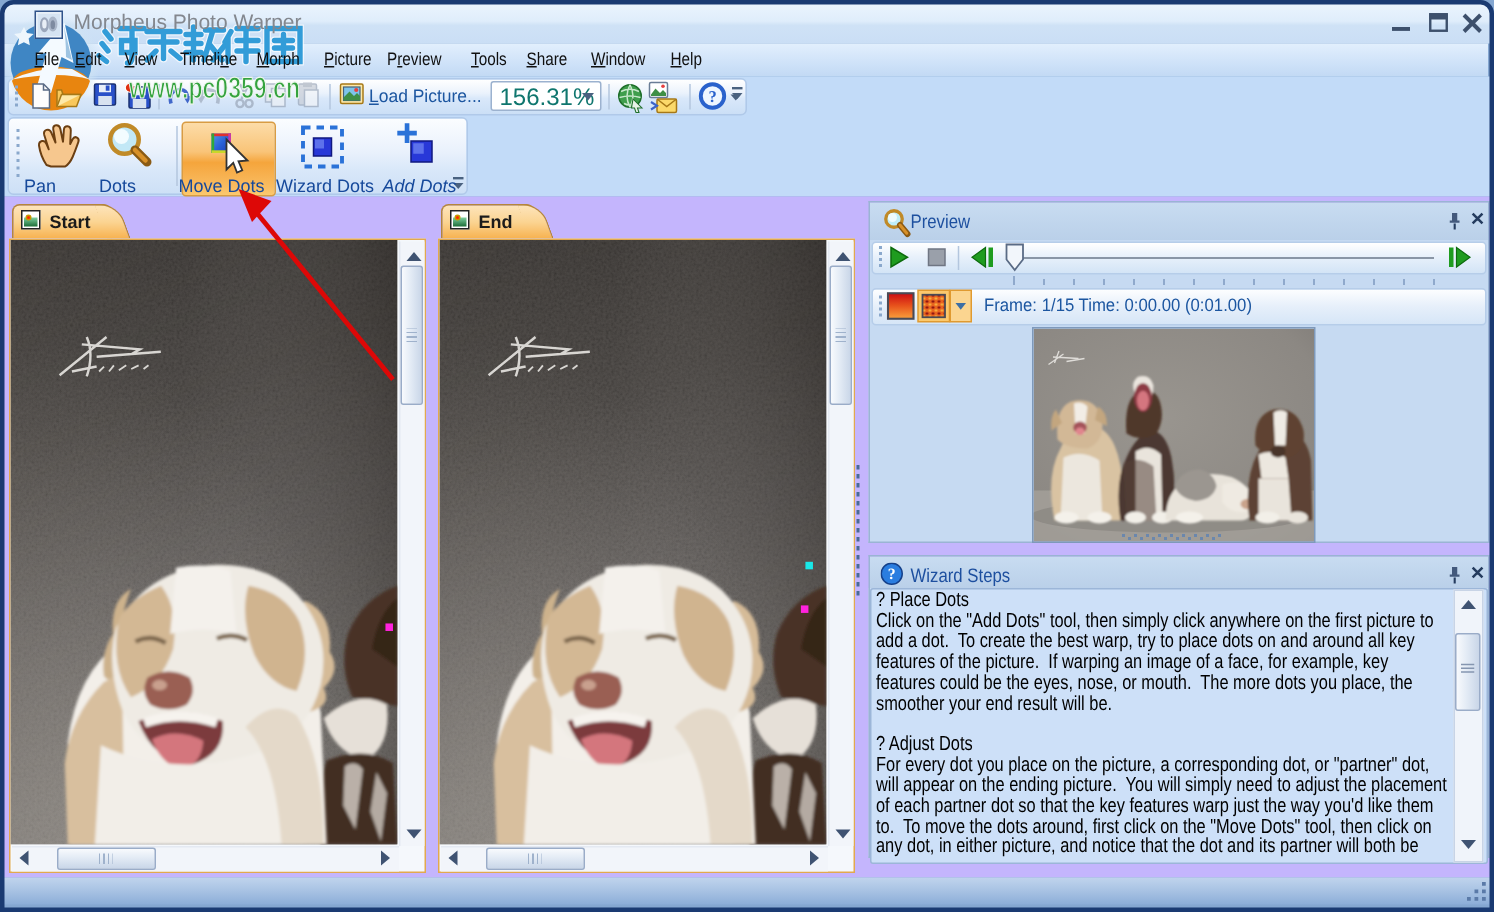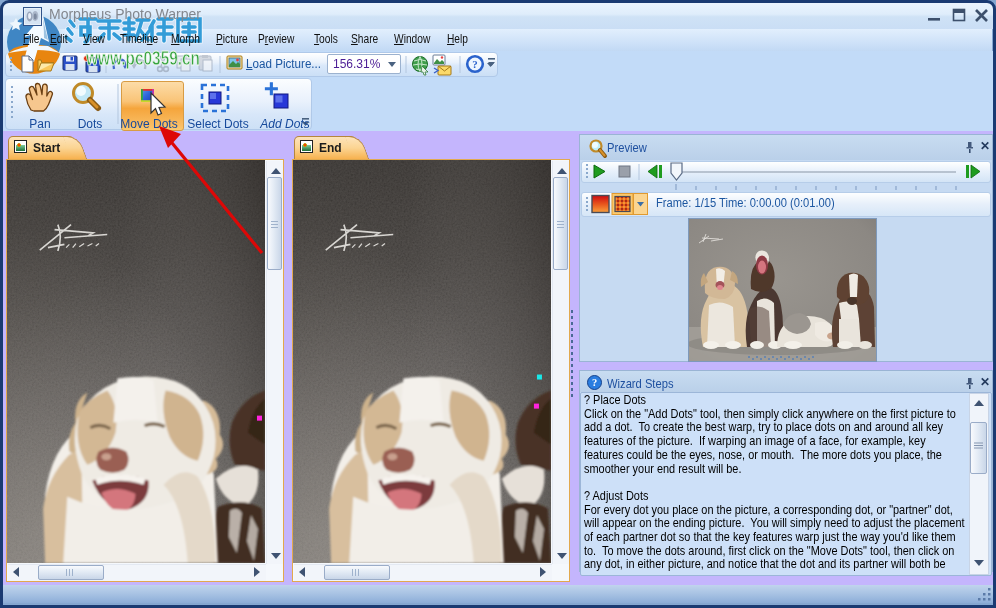--- a/index.html
+++ b/index.html
@@ -18,21 +18,21 @@
 #toolbar1 > svg, #toolbar1 > div:not(#tb1-body) { z-index:8; }
 #toolbar2 > svg, #toolbar2 > div:not(#tb2-body) { z-index:8; }
 #toolbar1 { position:absolute; left:2px; top:51px; width:992px; height:27px; background:#c2dbf8; }
 #tb1-body { position:absolute; left:3px; top:1px; width:493px; height:25px;
   background:linear-gradient(#ffffff 0%, #eaf2fc 40%, #d9e8fa 55%, #cbdff6 100%);
   border-radius:4px; border:1px solid #b0c9e9; }
 #toolbar2 { position:absolute; left:2px; top:78px; width:992px; height:53px; background:#c2dbf8; }
 #tb2-body { position:absolute; left:3px; top:0px; width:307px; height:52px;
   background:linear-gradient(#fbfdff 0%, #e9f1fc 45%, #d8e7f9 70%, #cde0f6 100%);
   border-radius:4px; border:1px solid #b0c9e9; }
-.tlabel { position:absolute; top:39px; font-size:12px; color:#16499b; text-align:center; }
+.tlabel { position:absolute; top:39px; font-size:12px; color:#16499b; }
 #movedots-btn { position:absolute; left:119px; top:3px; width:63px; height:50px;
   background:linear-gradient(#fcdca8 0%, #f9c478 40%, #f5a53c 55%, #f9bd63 90%, #fbc96e 100%);
   border:1px solid #d89c44; border-radius:3px; }
 #main { position:absolute; left:2px; top:131px; width:992px; height:454px; background:#c4b5fd; }
 .tab { position:absolute; top:5px; height:23px; padding:4px 14px 0 24px;
   background:linear-gradient(#fde4bb 0%, #fbd492 50%, #f7b250 100%);
   border:1px solid #b5863c; border-bottom:none; border-radius:5px 6px 0 0;
   font-size:12px; font-weight:bold; color:#1b1b1b; }
 .tab::after { content:''; position:absolute; right:-9px; top:-1px; bottom:0; width:15px;
   background:linear-gradient(#fde4bb 0%, #fbd492 50%, #f7b250 100%);
@@ -171,21 +171,21 @@
 
       <g transform="translate(222,4)">
           <rect x="0" y="0" width="15" height="13" rx="1" fill="#fde9a9" stroke="#a67817" stroke-width="1"></rect>
           <rect x="2" y="2" width="11" height="9" fill="#7ec4ea" stroke="#44617a" stroke-width="0.8"></rect>
           <path d="M2 9 L6 5 L9 8 L11 6 L13 8 L13 11 L2 11 Z" fill="#3f8f46"></path>
           <circle cx="10.5" cy="4" r="1.4" fill="#e64040"></circle>
         </g>
       </svg>
       <div class="abs" style="left:244px;top:6px;font-size:12px;color:#1c56a0;transform:scaleX(0.97);transform-origin:0 0;white-space:nowrap;"><span style="text-decoration:underline">L</span>oad Picture...</div>
       <div class="abs" style="left:325px;top:3px;width:74px;height:20px;background:#fff;border:1px solid #9cb2cf;border-radius:2px;"></div>
-      <div class="abs" style="left:331px;top:6px;font-size:12px;color:#4c1d95;">156.31%</div>
+      <div class="abs" style="left:331px;top:6px;font-size:16px;color:#0f766e;">156.31%</div>
       <div class="arr" style="left:386px;top:11px;border-left:4px solid transparent;border-right:4px solid transparent;border-top:5px solid #4a6280;"></div>
       <svg class="abs" style="left:402px;top:3px;" width="92" height="22" viewBox="0 0 92 22">
       <line x1="2" y1="2" x2="2" y2="19" stroke="#b3c6de" stroke-width="1"></line>
 
       <g transform="translate(8,2)">
           <circle cx="8" cy="8" r="7.5" fill="#3f9e4c" stroke="#1e6e2a" stroke-width="1"></circle>
           <path d="M2 5 Q8 2 14 5 M1 9 Q8 7 15 9 M4 13 Q8 15 12 13 M8 0.5 Q4 8 8 15.5 M8 0.5 Q12 8 8 15.5" stroke="#c8e8cc" stroke-width="1" fill="none"></path>
           <path d="M10 10 L16 16 L13 16 L14 19 L12 19 L11 16 L9 16 Z" fill="#e8f2e8" stroke="#1e6e2a" stroke-width="0.7"></path>
         </g>
 
@@ -270,21 +270,21 @@
         <rect x="12.5" y="14.5" width="7" height="7" fill="#6a80f0" opacity="0.8"></rect>
       </g>
       <g fill="#4a6280">
           <rect x="297" y="40" width="7" height="1.6"></rect>
           <path d="M297 44 L304 44 L300.5 48 Z"></path>
         </g>
       </svg>
     <div class="tlabel" style="left:14px; width:48px;">Pan</div>
     <div class="tlabel" style="left:64px; width:48px;">Dots</div>
     <div class="tlabel" style="left:117px; width:60px;">Move Dots</div>
-    <div class="tlabel" style="left:182px; width:68px;">Select Dots</div>
+    <div class="tlabel" style="left:182px; width:68px;">Wizard Dots</div>
     <div class="tlabel" style="left:253px; width:60px;font-style:italic;">Add Dots</div>
   </div>
 
   <div id="main">
 
     <div class="tab" style="left:6px;"><div class="tabicon">
           <div class="hill"></div>
           <div class="sun"></div>
         </div>Start</div>
     <div class="pbody" style="left:4px; width:278px; height:423px;">

